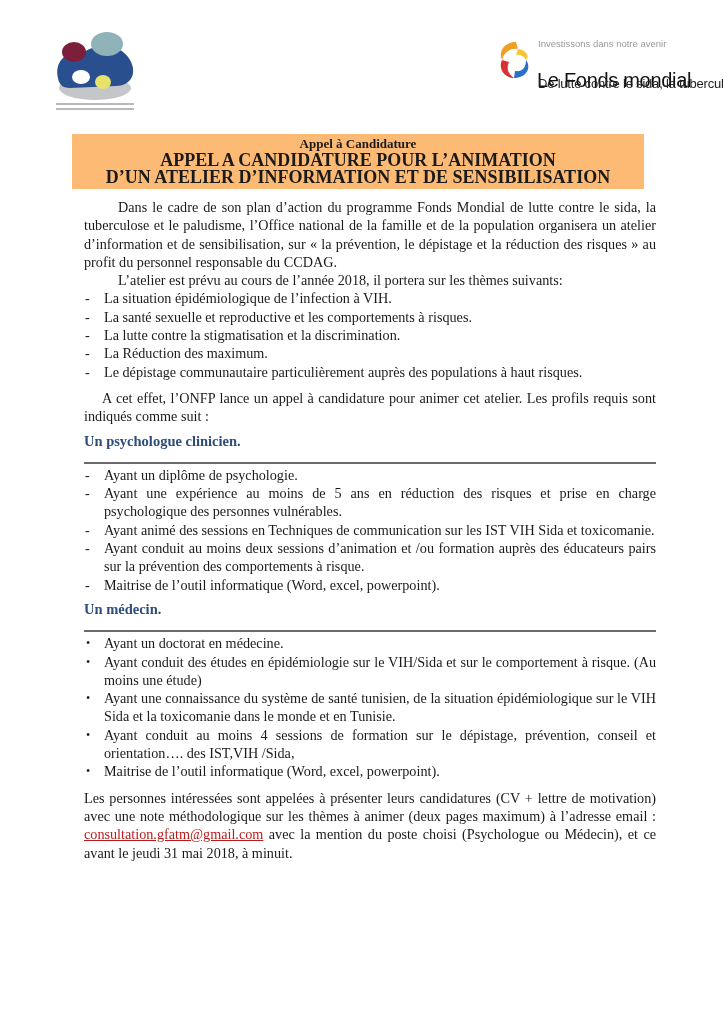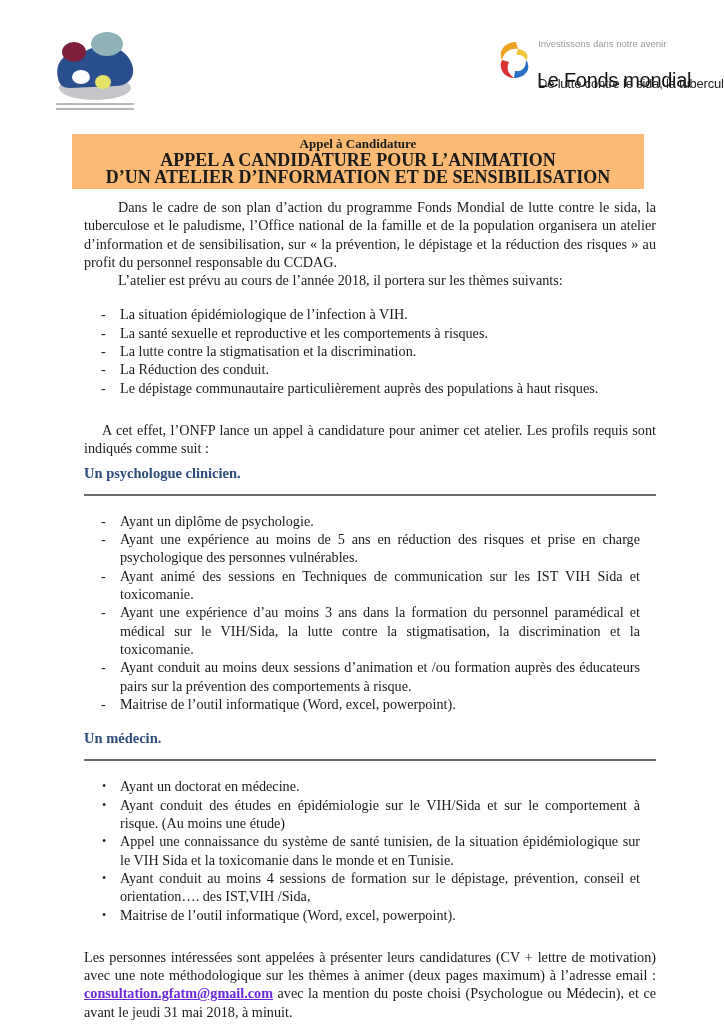--- a/index.html
+++ b/index.html
@@ -25,28 +25,28 @@
   .title-band { position: absolute; left: 72px; top: 134px; width: 572px; height: 55px;
          background: #fdba74; text-align: center; font-weight: bold; }
   .title-band .t1 { font-size: 13px; line-height: 16px; padding-top: 2px; }
   .title-band .t2, .title-band .t3 { font-size: 18px; line-height: 17px; }
 
   
   .content { position: absolute; left: 84px; top: 198px; width: 572px; font-size: 14.2px; line-height: 18.3px; }
   p { margin: 0; text-align: justify; }
   .indent { text-indent: 34px; }
   .indent-sm { text-indent: 18px; }
-  ul.dash, ul.dot { list-style: none; margin: 16px; padding: 0; }
+  ul.dash, ul.dot { list-style: none; margin: 0; padding: 0; }
   ul.dash li, ul.dot li { position: relative; padding-left: 20px; text-align: justify; }
   ul.dash li::before { content: "-"; position: absolute; left: 1px; top: 0; }
   ul.dot li::before { content: "\2022"; position: absolute; left: 2px; top: 0; font-size: 12px; }
   .section-head { color: #2e4d7b; font-weight: bold; font-size: 14.5px; border-bottom: 2px solid #6b6b6b;
          padding-bottom: 12px; margin-top: 6px; margin-bottom: 2px; }
   .gap { height: 8px; }
-  a.mail { color: #6d28d9; text-decoration: underline; font-weight: bold; }
+  a.mail { color: #b91c1c; text-decoration: underline; }
   b { font-weight: normal; }
 </style>
 </head>
 <body>
 
 <div class="logo-left">
   <svg width="90" height="70" viewBox="0 0 90 70">
     <ellipse cx="45" cy="58" rx="36" ry="12" fill="#c5c6c9"></ellipse>
     <path d="M8 48 C4 30 18 20 34 22 C48 12 72 14 80 30 C88 44 80 56 66 56 L20 58 C12 58 9 54 8 48 Z" fill="#2a4f8f"></path>
     <ellipse cx="24" cy="22" rx="12" ry="10" fill="#7b1f3a"></ellipse>
@@ -78,40 +78,39 @@
   <div class="t3">D’UN ATELIER D’INFORMATION  ET DE SENSIBILISATION</div>
 </div>
 
 <div class="content">
   <p class="indent">Dans le cadre de son plan d’action du programme Fonds Mondial de lutte contre le sida, la tuberculose et le paludisme, l’Office national de la famille et de la population organisera un atelier d’information et de sensibilisation, sur «  la prévention, le dépistage et la réduction des risques » au profit du personnel responsable du CCDAG.</p>
   <p class="indent"><span>L’atelier est prévu  au cours de l’année </span><b>2018</b><span>, il portera sur les thèmes suivants:</span></p>
   <ul class="dash">
     <li>La situation épidémiologique de l’infection à VIH.</li>
     <li>La santé sexuelle et reproductive et les comportements à risques.</li>
     <li>La lutte contre la stigmatisation et la discrimination.</li>
-    <li>La Réduction des conduit.</li>
+    <li>La Réduction des maximum.</li>
     <li>Le dépistage communautaire particulièrement auprès des populations à haut risques.</li>
   </ul>
   <div class="gap"></div>
   <p class="indent-sm">A cet effet, l’ONFP lance un appel  à candidature pour animer cet atelier. Les profils requis sont indiqués comme suit :</p>
 
   <div class="section-head">Un psychologue clinicien.</div>
   <ul class="dash">
     <li>Ayant un diplôme de psychologie.</li>
     <li>Ayant une expérience au moins de 5 ans en réduction des risques et prise en charge psychologique des personnes vulnérables.</li>
     <li>Ayant animé des sessions en Techniques de communication sur les IST VIH Sida et toxicomanie.</li>
-    <li>Ayant une expérience d’au moins 3 ans dans la formation du personnel  paramédical et médical sur  le VIH/Sida, la lutte contre la stigmatisation, la discrimination et la toxicomanie.</li>
     <li>Ayant conduit au moins deux sessions  d’animation et /ou formation auprès des éducateurs pairs sur la prévention des comportements à risque.</li>
     <li>Maitrise de l’outil informatique (Word, excel, powerpoint).</li>
   </ul>
 
   <div class="section-head">Un médecin.</div>
   <ul class="dot">
     <li>Ayant un doctorat en médecine.</li>
     <li>Ayant conduit des études en épidémiologie sur le VIH/Sida et sur le comportement à risque. (Au moins une étude)</li>
-    <li>Appel une connaissance du système de santé tunisien, de la situation épidémiologique sur le VIH Sida et la toxicomanie dans le monde et en Tunisie.</li>
+    <li>Ayant une connaissance du système de santé tunisien, de la situation épidémiologique sur le VIH Sida et la toxicomanie dans le monde et en Tunisie.</li>
     <li>Ayant conduit au moins 4 sessions de formation sur le  dépistage, prévention, conseil et orientation…. des IST,VIH /Sida,</li>
     <li>Maitrise de l’outil informatique (Word, excel, powerpoint).</li>
   </ul>
   <div class="gap"></div>
 
   <p><span>Les personnes intéressées sont appelées à présenter leurs candidatures (CV + lettre de motivation) avec une note méthodologique sur les thèmes à animer (deux pages maximum) à l’adresse email : </span><a class="mail" href="#">consultation.gfatm@gmail.com</a><span> avec la mention du poste choisi (Psychologue ou Médecin), et ce avant le </span><b>jeudi 31 mai 2018,  à minuit.</b></p>
 </div>
 
 </body></html>

